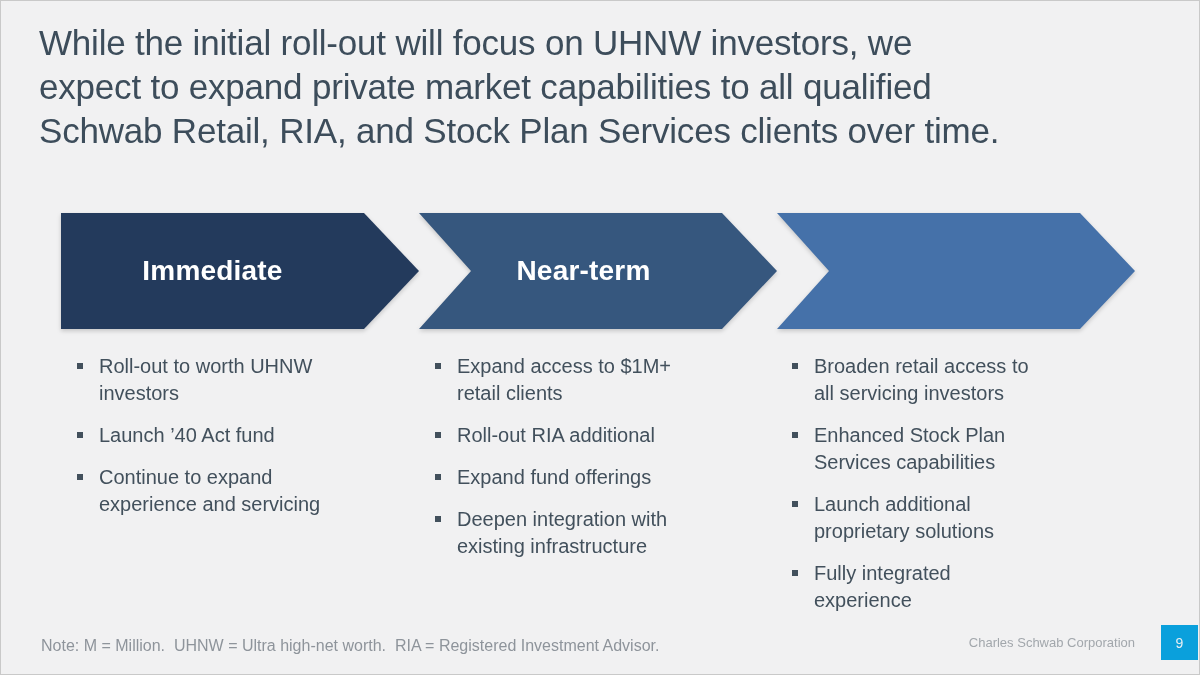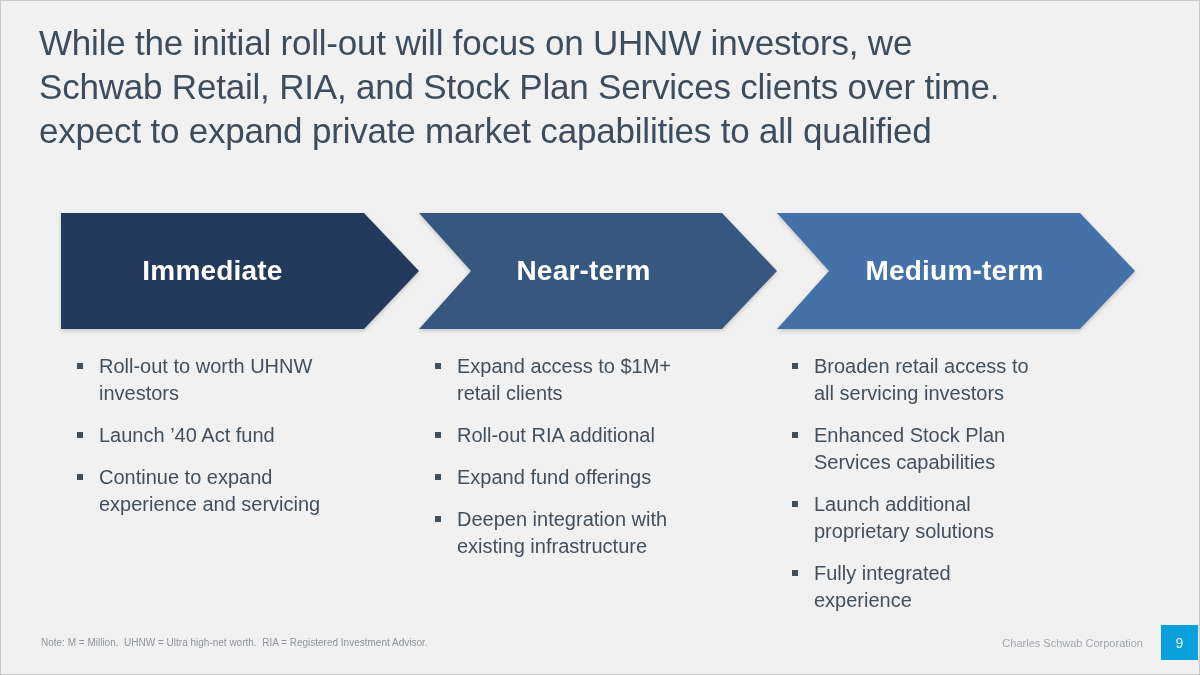--- a/index.html
+++ b/index.html
@@ -74,32 +74,32 @@
     width: 6px;
     height: 6px;
     background: #42505c;
   }
 
   
   .footer-note {
     position: absolute;
     left: 40px;
     top: 636px;
-    font-size: 10px;
+    font-size: 16px;
     color: #8e949b;
     white-space: pre;
   }
   .footer-company {
     position: absolute;
-    right: 56px;
+    right: 64px;
     top: 624px;
     height: 35px;
     display: flex;
     align-items: center;
-    font-size: 11px;
+    font-size: 13px;
     color: #a2a7ac;
   }
   .page-box {
     position: absolute;
     right: 1px;
     top: 624px;
     width: 37px;
     height: 35px;
     display: flex;
     align-items: center;
@@ -108,38 +108,37 @@
     font-size: 14px;
   }
 </style>
 </head>
 <body>
 
 <div class="slide" style="background: rgb(241, 241, 242);">
 
   <div class="title" style="color: rgb(61, 77, 91);">
     <span>While the initial roll-out will focus on UHNW investors, we</span>
+    <span>expect to expand private market capabilities to all qualified</span>
     <span>Schwab Retail, RIA, and Stock Plan Services clients over time.</span>
-    <span>expect to expand private market capabilities to all qualified</span>
   </div>
 
   <svg class="arrow-svg" style="left:60px" viewBox="0 0 358 116" preserveAspectRatio="none">
     <polygon points="0,0 303,0 358,58 303,116 0,116" fill="#233a5c"></polygon>
   </svg>
   <div class="arrow-label" style="left:60px; width:303px">Immediate</div>
 
   <svg class="arrow-svg" style="left:418px" viewBox="0 0 358 116" preserveAspectRatio="none">
     <polygon points="0,0 303,0 358,58 303,116 0,116 52,58" fill="#36577e"></polygon>
   </svg>
   <div class="arrow-label" style="left:457px; width:251px">Near-term</div>
 
   <svg class="arrow-svg" style="left:776px" viewBox="0 0 358 116" preserveAspectRatio="none">
     <polygon points="0,0 303,0 358,58 303,116 0,116 52,58" fill="#4571a9"></polygon>
   </svg>
-  <div class="arrow-label" style="left:828px; width:251px">Medium-term</div>
 
   <ul class="col" style="left:75px; width:262px">
     <li>Roll-out to worth UHNW investors</li>
     <li>Launch ’40 Act fund</li>
     <li>Continue to expand experience and servicing</li>
   </ul>
 
   <ul class="col" style="left:433px; width:256px">
     <li>Expand access to $1M+ retail clients</li>
     <li>Roll-out RIA additional</li>

